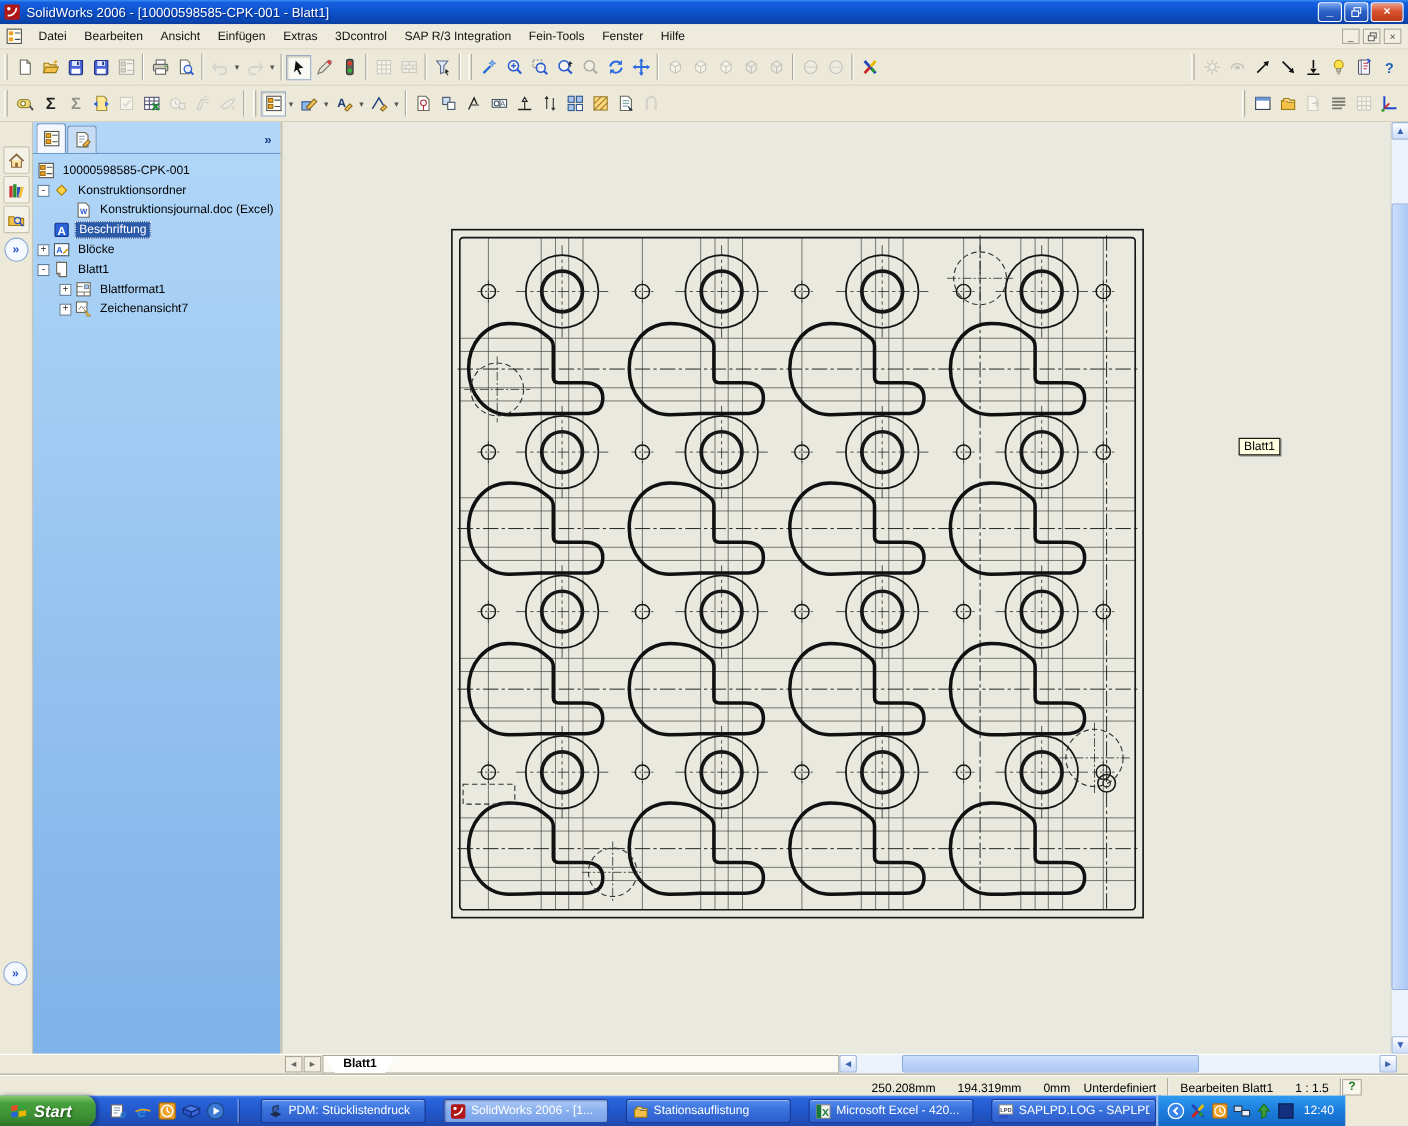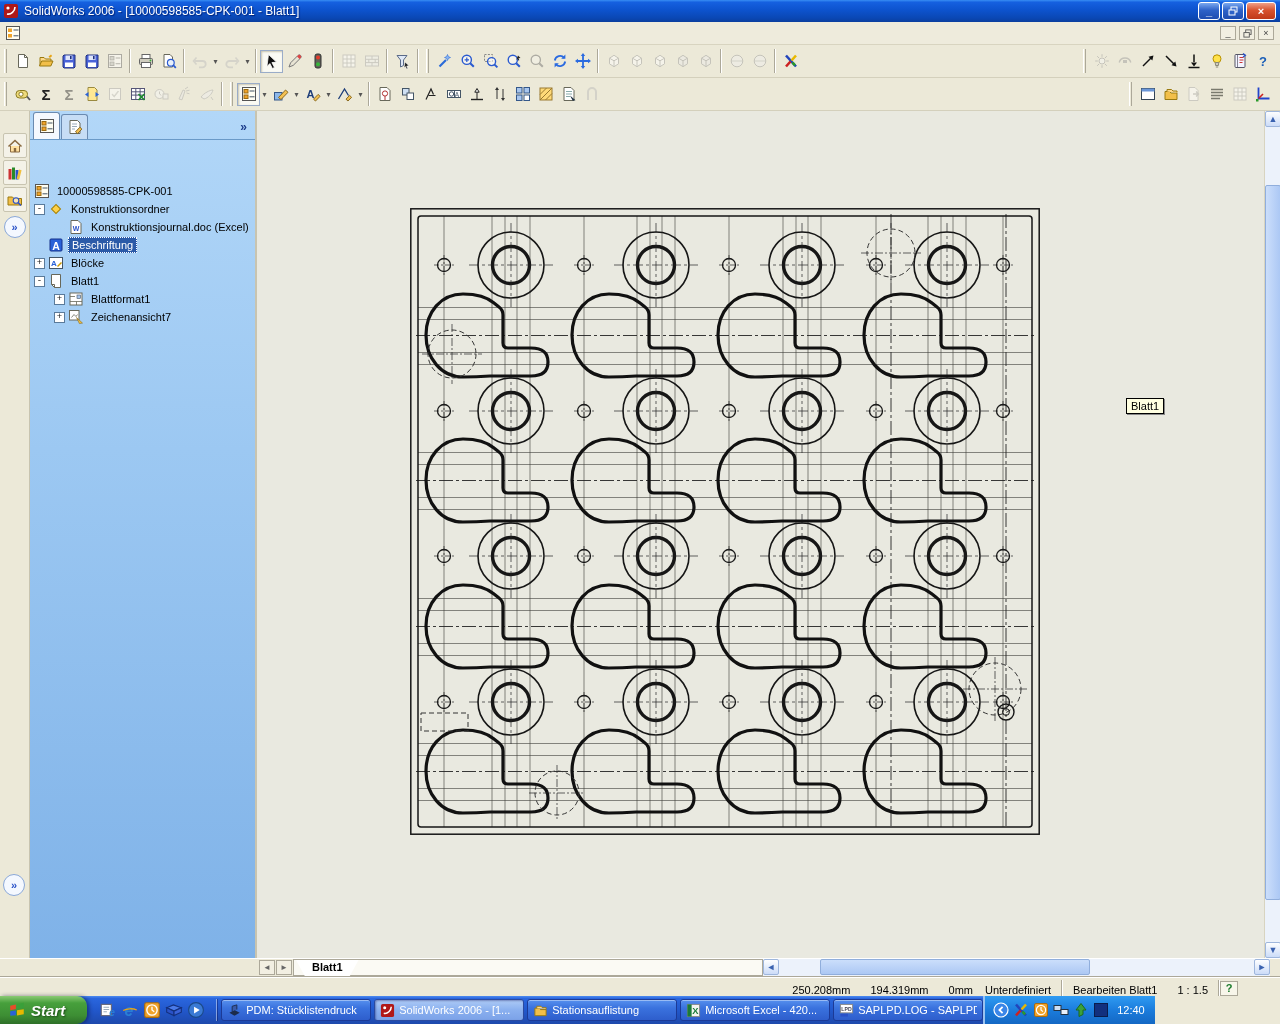--- a/index.html
+++ b/index.html
@@ -85,21 +85,21 @@
 
   
   #taskbar { position:absolute; left:0; top:996px; width:1056px; height:28px;
     background:linear-gradient(180deg,#4E8CF0 0%,#2A66DE 9%,#2258CC 50%,#1E49AC 100%); display:flex; align-items:center; }
   #startbtn { height:28px; padding:0 22px 0 8px; display:flex; align-items:center; gap:5px;
     background:linear-gradient(180deg,#8ACA74 0%,#47A03C 25%,#3D8E34 70%,#2E7028 100%);
     border-radius:0 10px 10px 0; box-shadow:2px 0 4px rgba(0,0,40,.45); color:#fff; font-size:15px; font-weight:bold; font-style:italic; text-shadow:1px 1px 2px #1a4a14; }
   #quicklaunch { display:flex; align-items:center; gap:4px; padding:0 8px 0 12px; }
   .qlico { width:18px; height:18px; }
   .tbdiv { width:3px; height:22px; border-left:1px solid rgba(255,255,255,.45); border-right:1px solid rgba(0,0,60,.35); margin:0 3px; }
-  #taskbtns { display:flex; align-items:flex-start; gap:3px; flex:1; }
+  #taskbtns { display:flex; align-items:flex-start; gap:16px; flex:1;margin-left:16px; }
   .taskbtn { width:150px; height:22px; border-radius:3px; display:flex; align-items:center; gap:4px; padding:0 5px; color:#fff;
     background:linear-gradient(180deg,#5690EE 0%,#3A72DE 40%,#2E5ECC 100%); border:1px solid #1C3A96; box-shadow:inset 0 1px 0 rgba(255,255,255,.4); overflow:hidden; }
   .taskbtn.active { background:linear-gradient(180deg,#AECBF6 0%,#8AB0EF 50%,#7BA2E8 100%); border:1px solid #2A4AA0; box-shadow:inset 1px 1px 2px rgba(0,0,80,.35); color:#fff; }
   .taskbtn .tl { white-space:nowrap; overflow:hidden; text-overflow:clip; font-size:11px; }
   .taskbtn svg { flex:none; }
   #tray { margin-left:auto; height:28px; display:flex; align-items:center; gap:4px; padding:0 10px 0 8px;
     background:linear-gradient(180deg,#2F9BF2 0%,#1B7CDC 50%,#1468C4 100%); border-left:2px solid #9AC2F0; }
   #clock { color:#fff; font-size:11px; margin-left:4px; }
 
   svg text { font-family:"Liberation Sans",sans-serif; }
@@ -130,20 +130,32 @@
 
 <div id="menubar">
   <span class="mico">
     <svg width="16" height="16" viewBox="0 0 16 16">
         <rect x="1.5" y="1.5" width="13" height="13" fill="#fffef2" stroke="#555"></rect>
         <rect x="3" y="3.5" width="4" height="3.5" fill="#f0a32a"></rect>
         <rect x="3" y="9" width="4" height="3.5" fill="#f0a32a"></rect>
         <path d="M8.5 5h5M8.5 10.8h5" stroke="#456"></path>
       </svg>
   </span>
+  <span id="menuitems" style="display: flex;">
+      <span class="menuitem">Datei</span>
+      <span class="menuitem">Bearbeiten</span>
+      <span class="menuitem">Ansicht</span>
+      <span class="menuitem">Einfügen</span>
+      <span class="menuitem">Extras</span>
+      <span class="menuitem">3Dcontrol</span>
+      <span class="menuitem">SAP R/3 Integration</span>
+      <span class="menuitem">Fein-Tools</span>
+      <span class="menuitem">Fenster</span>
+      <span class="menuitem">Hilfe</span>
+    </span>
   <span class="mdibtns">
     <span class="mdib">_</span>
     <span class="mdib">
         <svg width="9" height="9" viewBox="0 0 10 10">
           <rect x="3" y="1" width="6" height="5" fill="none" stroke="#555"></rect>
           <rect x="1" y="4" width="6" height="5" fill="#F2EFE2" stroke="#555"></rect>
         </svg>
       </span>
     <span class="mdib">×</span>
   </span>
@@ -657,21 +669,21 @@
         <div class="ttab">
           <svg width="16" height="16" viewBox="0 0 16 16">
             <path d="M3 1.5h7.5L13 4v10.5H3z" fill="#fff" stroke="#68685a"></path>
             <path d="M5 5h5M5 7.5h5M5 10h3" stroke="#9ab"></path>
             <path d="M8.5 12.8l4.4-4.6 2 1.9-4.4 4.5z" fill="#f4c152" stroke="#8a6a20"></path>
           </svg>
         </div>
         <span class="chev" style="order:99">»</span>
     </div>
     <div id="treelist">
-        <div class="trow" style="padding-left: 4px; margin-top: 36px;">
+        <div class="trow" style="padding-left: 4px;">
           <span class="ticon"><svg width="16" height="16" viewBox="0 0 16 16">
               <rect x="1.5" y="1.5" width="13" height="13" fill="#fffef2" stroke="#555"></rect>
               <rect x="3" y="3.5" width="4" height="3.5" fill="#f0a32a" stroke="#9a6a10"></rect>
               <rect x="3" y="9" width="4" height="3.5" fill="#f0a32a" stroke="#9a6a10"></rect>
               <path d="M8.5 5h5M8.5 10.8h5" stroke="#456"></path>
             </svg></span>
           <span class="tlabel">10000598585-CPK-001</span>
         </div>
         <div class="trow" style="padding-left: 4px;">
           <span class="expbox">-</span>

